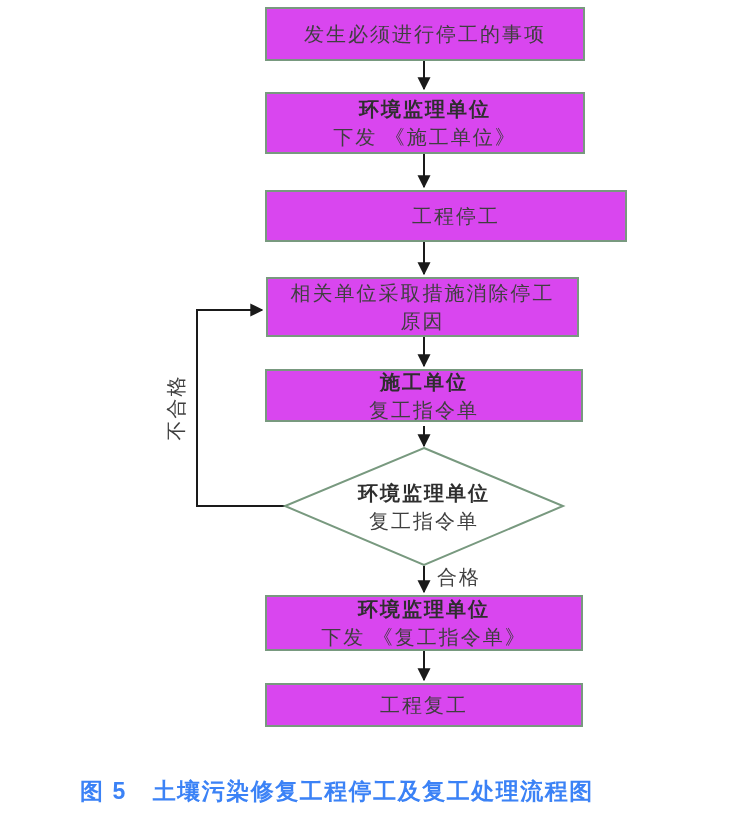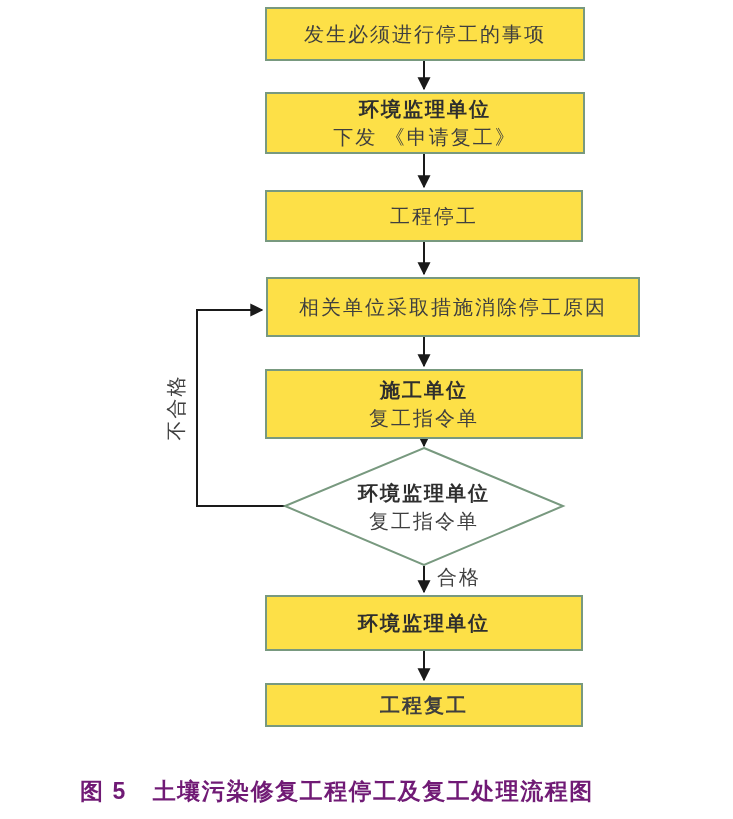--- a/index.html
+++ b/index.html
@@ -19,21 +19,21 @@
     position: absolute;
     left: 0;
     top: 0;
     width: 733px;
     height: 819px;
   }
   .node {
     position: absolute;
     box-sizing: border-box;
     border: 2px solid #78997f;
-    background: #fde047;
+    background: #d946ef;
     display: flex;
     flex-direction: column;
     align-items: center;
     justify-content: center;
     text-align: center;
     color: #3f3f3f;
     font-size: 20px;
     letter-spacing: 2px;
     line-height: 28px;
   }
@@ -71,21 +71,21 @@
     transform-origin: center center;
   }
   .caption {
     position: absolute;
     left: 80px;
     top: 776px;
     display: flex;
     align-items: flex-end;
     gap: 26px;
     font-weight: 700;
-    color: #701a75;
+    color: #3b82f6;
     font-size: 23px;
     letter-spacing: 1.5px;
     white-space: nowrap;
   }
 </style>
 </head>
 <body>
 
 <div class="canvas">
 
@@ -108,46 +108,47 @@
 
     <polygon points="424,448 563,506 424,565 285,506" fill="#ffffff" stroke="#78997f" stroke-width="2"></polygon>
   </svg>
 
   <div class="node" style="left:265px; top:7px; width:320px; height:54px;">
     <div>发生必须进行停工的事项</div>
   </div>
 
   <div class="node" style="left:265px; top:92px; width:320px; height:62px;">
     <div class="head">环境监理单位</div>
-    <div>下发 《申请复工》</div>
+    <div>下发 《施工单位》</div>
   </div>
 
-  <div class="node" style="left:265px; top:190px; width:318px; height:52px;padding-left:20px;">
+  <div class="node" style="left:265px; top:190px; width:362px; height:52px;padding-left:20px;">
     <div>工程停工</div>
   </div>
 
-  <div class="node" style="left:266px; top:277px; width:374px; height:60px; padding:0 12px;">
+  <div class="node" style="left:266px; top:277px; width:313px; height:60px; padding:0 12px;">
     <div>相关单位采取措施消除停工原因</div>
   </div>
 
-  <div class="node" style="left:265px; top:369px; width:318px; height:70px;">
+  <div class="node" style="left:265px; top:369px; width:318px; height:53px;">
     <div class="head">施工单位</div>
     <div>复工指令单</div>
   </div>
 
   <div class="diamond-text" style="left:285px; top:448px; width:278px; height:118px;">
     <div class="head">环境监理单位</div>
     <div>复工指令单</div>
   </div>
 
   <div class="node" style="left:265px; top:595px; width:318px; height:56px;">
     <div class="head">环境监理单位</div>
+    <div>下发 《复工指令单》</div>
   </div>
 
-  <div class="node" style="left:265px; top:683px; width:318px; height:44px;font-weight:bold;">
+  <div class="node" style="left:265px; top:683px; width:318px; height:44px;">
     <div>工程复工</div>
   </div>
 
   <div class="edge-label" style="left:437px; top:564px;">合格</div>
 
   <div class="edge-label rotated" style="left:141px; top:394px;">不合格</div>
 
   <div class="caption">
     <span>图 5</span>
     <span>土壤污染修复工程停工及复工处理流程图</span>

